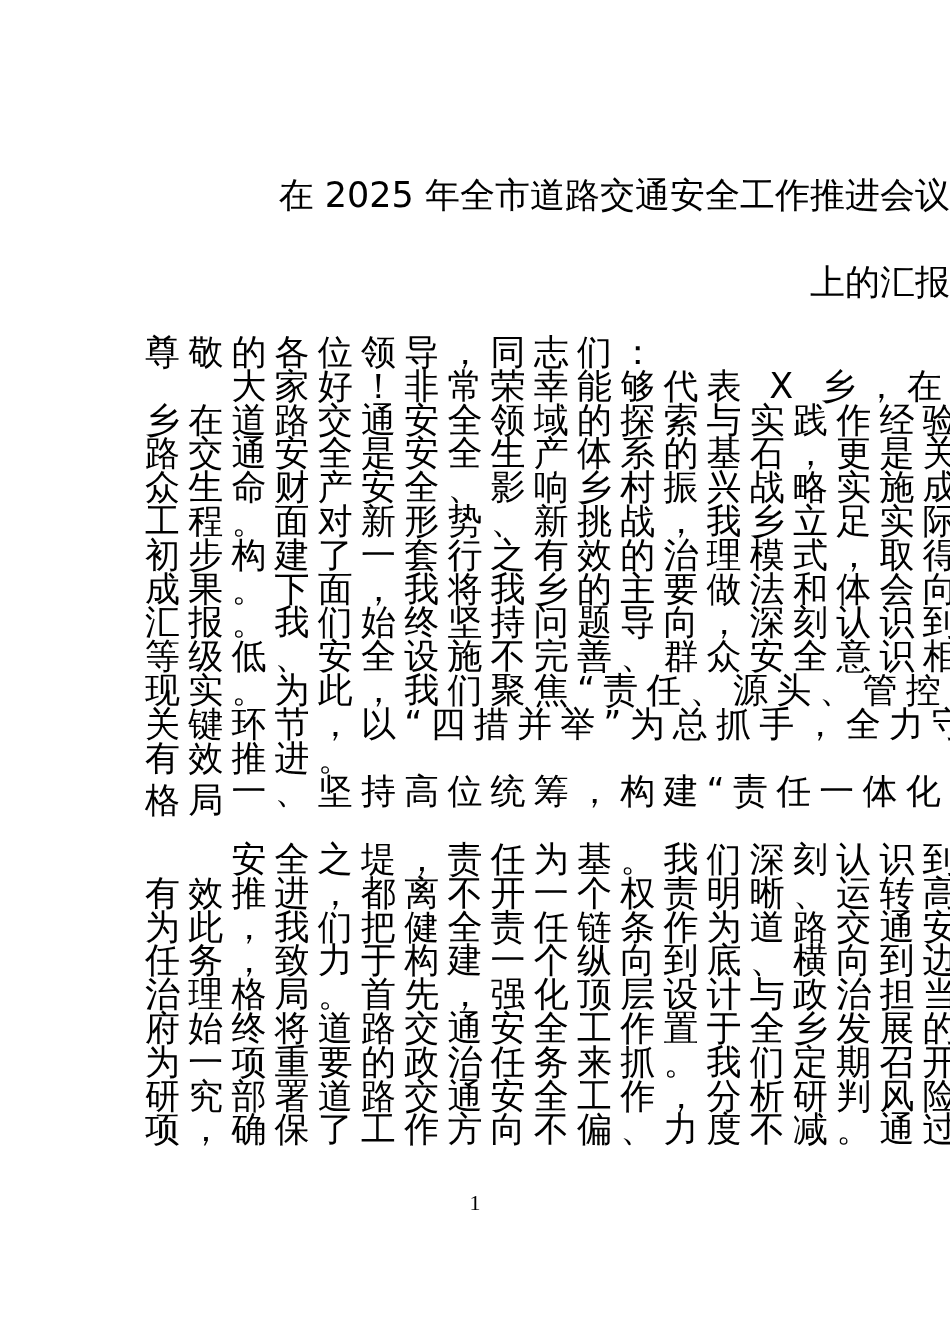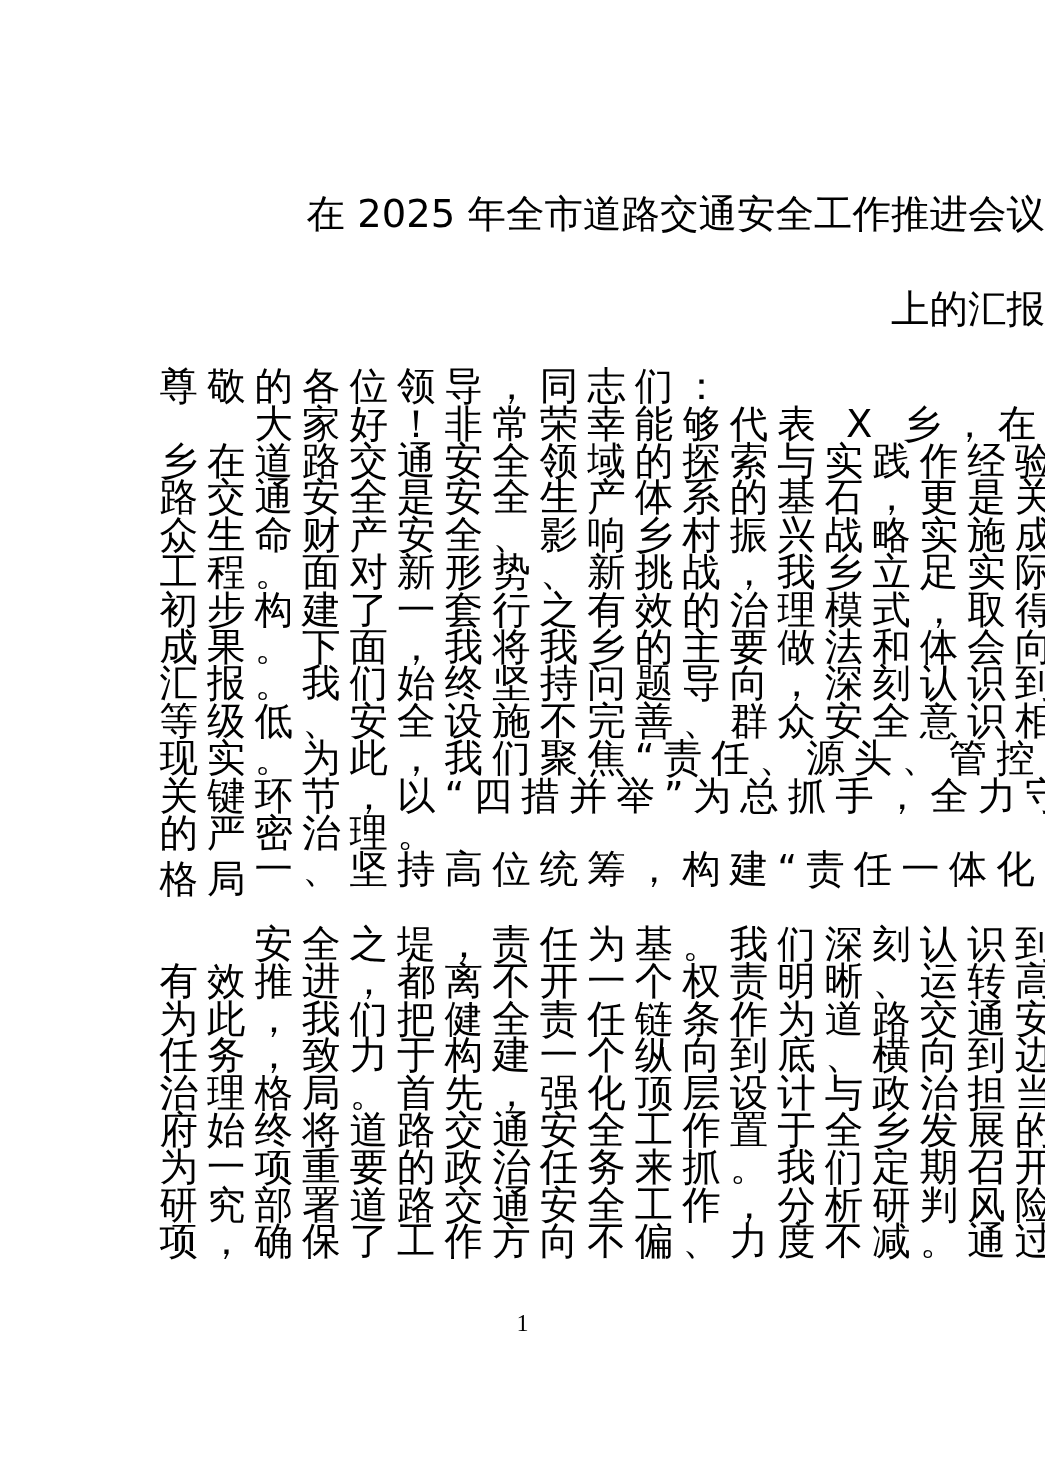--- a/index.html
+++ b/index.html
@@ -69,21 +69,21 @@
     <div class="body-line" style="top:403.6px">乡在道路交通安全领域的探索与实践作经验汇报。农村道</div>
     <div class="body-line" style="top:437.4px">路交通安全是安全生产体系的基石，更是关乎广大人民群</div>
     <div class="body-line" style="top:471.2px">众生命财产安全、影响乡村振兴战略实施成效的重大民生</div>
     <div class="body-line" style="top:505px">工程。面对新形势、新挑战，我乡立足实际，积极探索，</div>
     <div class="body-line" style="top:538.8px">初步构建了一套行之有效的治理模式，取得了一些阶段性</div>
     <div class="body-line" style="top:572.6px">成果。下面，我将我乡的主要做法和体会向各位作一简要</div>
     <div class="body-line" style="top:606.4px">汇报。我们始终坚持问题导向，深刻认识到农村地区道路</div>
     <div class="body-line" style="top:640.2px">等级低、安全设施不完善、群众安全意识相对薄弱等客观</div>
     <div class="body-line" style="top:674px">现实。为此，我们聚焦“责任、源头、管控、宣教”四大</div>
     <div class="body-line" style="top:707.8px">关键环节，以“四措并举”为总抓手，全力守护群众的平</div>
-    <div class="body-line" style="top:741.6px">的严密治理。</div>
+    <div class="body-line" style="top:741.6px">有效推进。</div>
     <div class="body-line" style="top:775.4px">　　一、坚持高位统筹，构建“责任一体化”的严密治理</div>
     <div class="body-line" style="top:784px">格局</div>
     <div class="body-line" style="top:843px">　　安全之堤，责任为基。我们深刻认识到，任何工作的</div>
     <div class="body-line" style="top:876.8px">有效推进，都离不开一个权责明晰、运转高效的责任体系</div>
     <div class="body-line" style="top:910.6px">为此，我们把健全责任链条作为道路交通安全工作的首要</div>
     <div class="body-line" style="top:944.4px">任务，致力于构建一个纵向到底、横向到边的“一体化”</div>
     <div class="body-line" style="top:978.2px">治理格局。首先，强化顶层设计与政治担当。乡党委、政</div>
     <div class="body-line" style="top:1012px">府始终将道路交通安全工作置于全乡发展的核心位置，作</div>
     <div class="body-line" style="top:1045.8px">为一项重要的政治任务来抓。我们定期召开党委专题会议</div>
     <div class="body-line" style="top:1079.6px">研究部署道路交通安全工作，分析研判风险，决策重大事</div>

